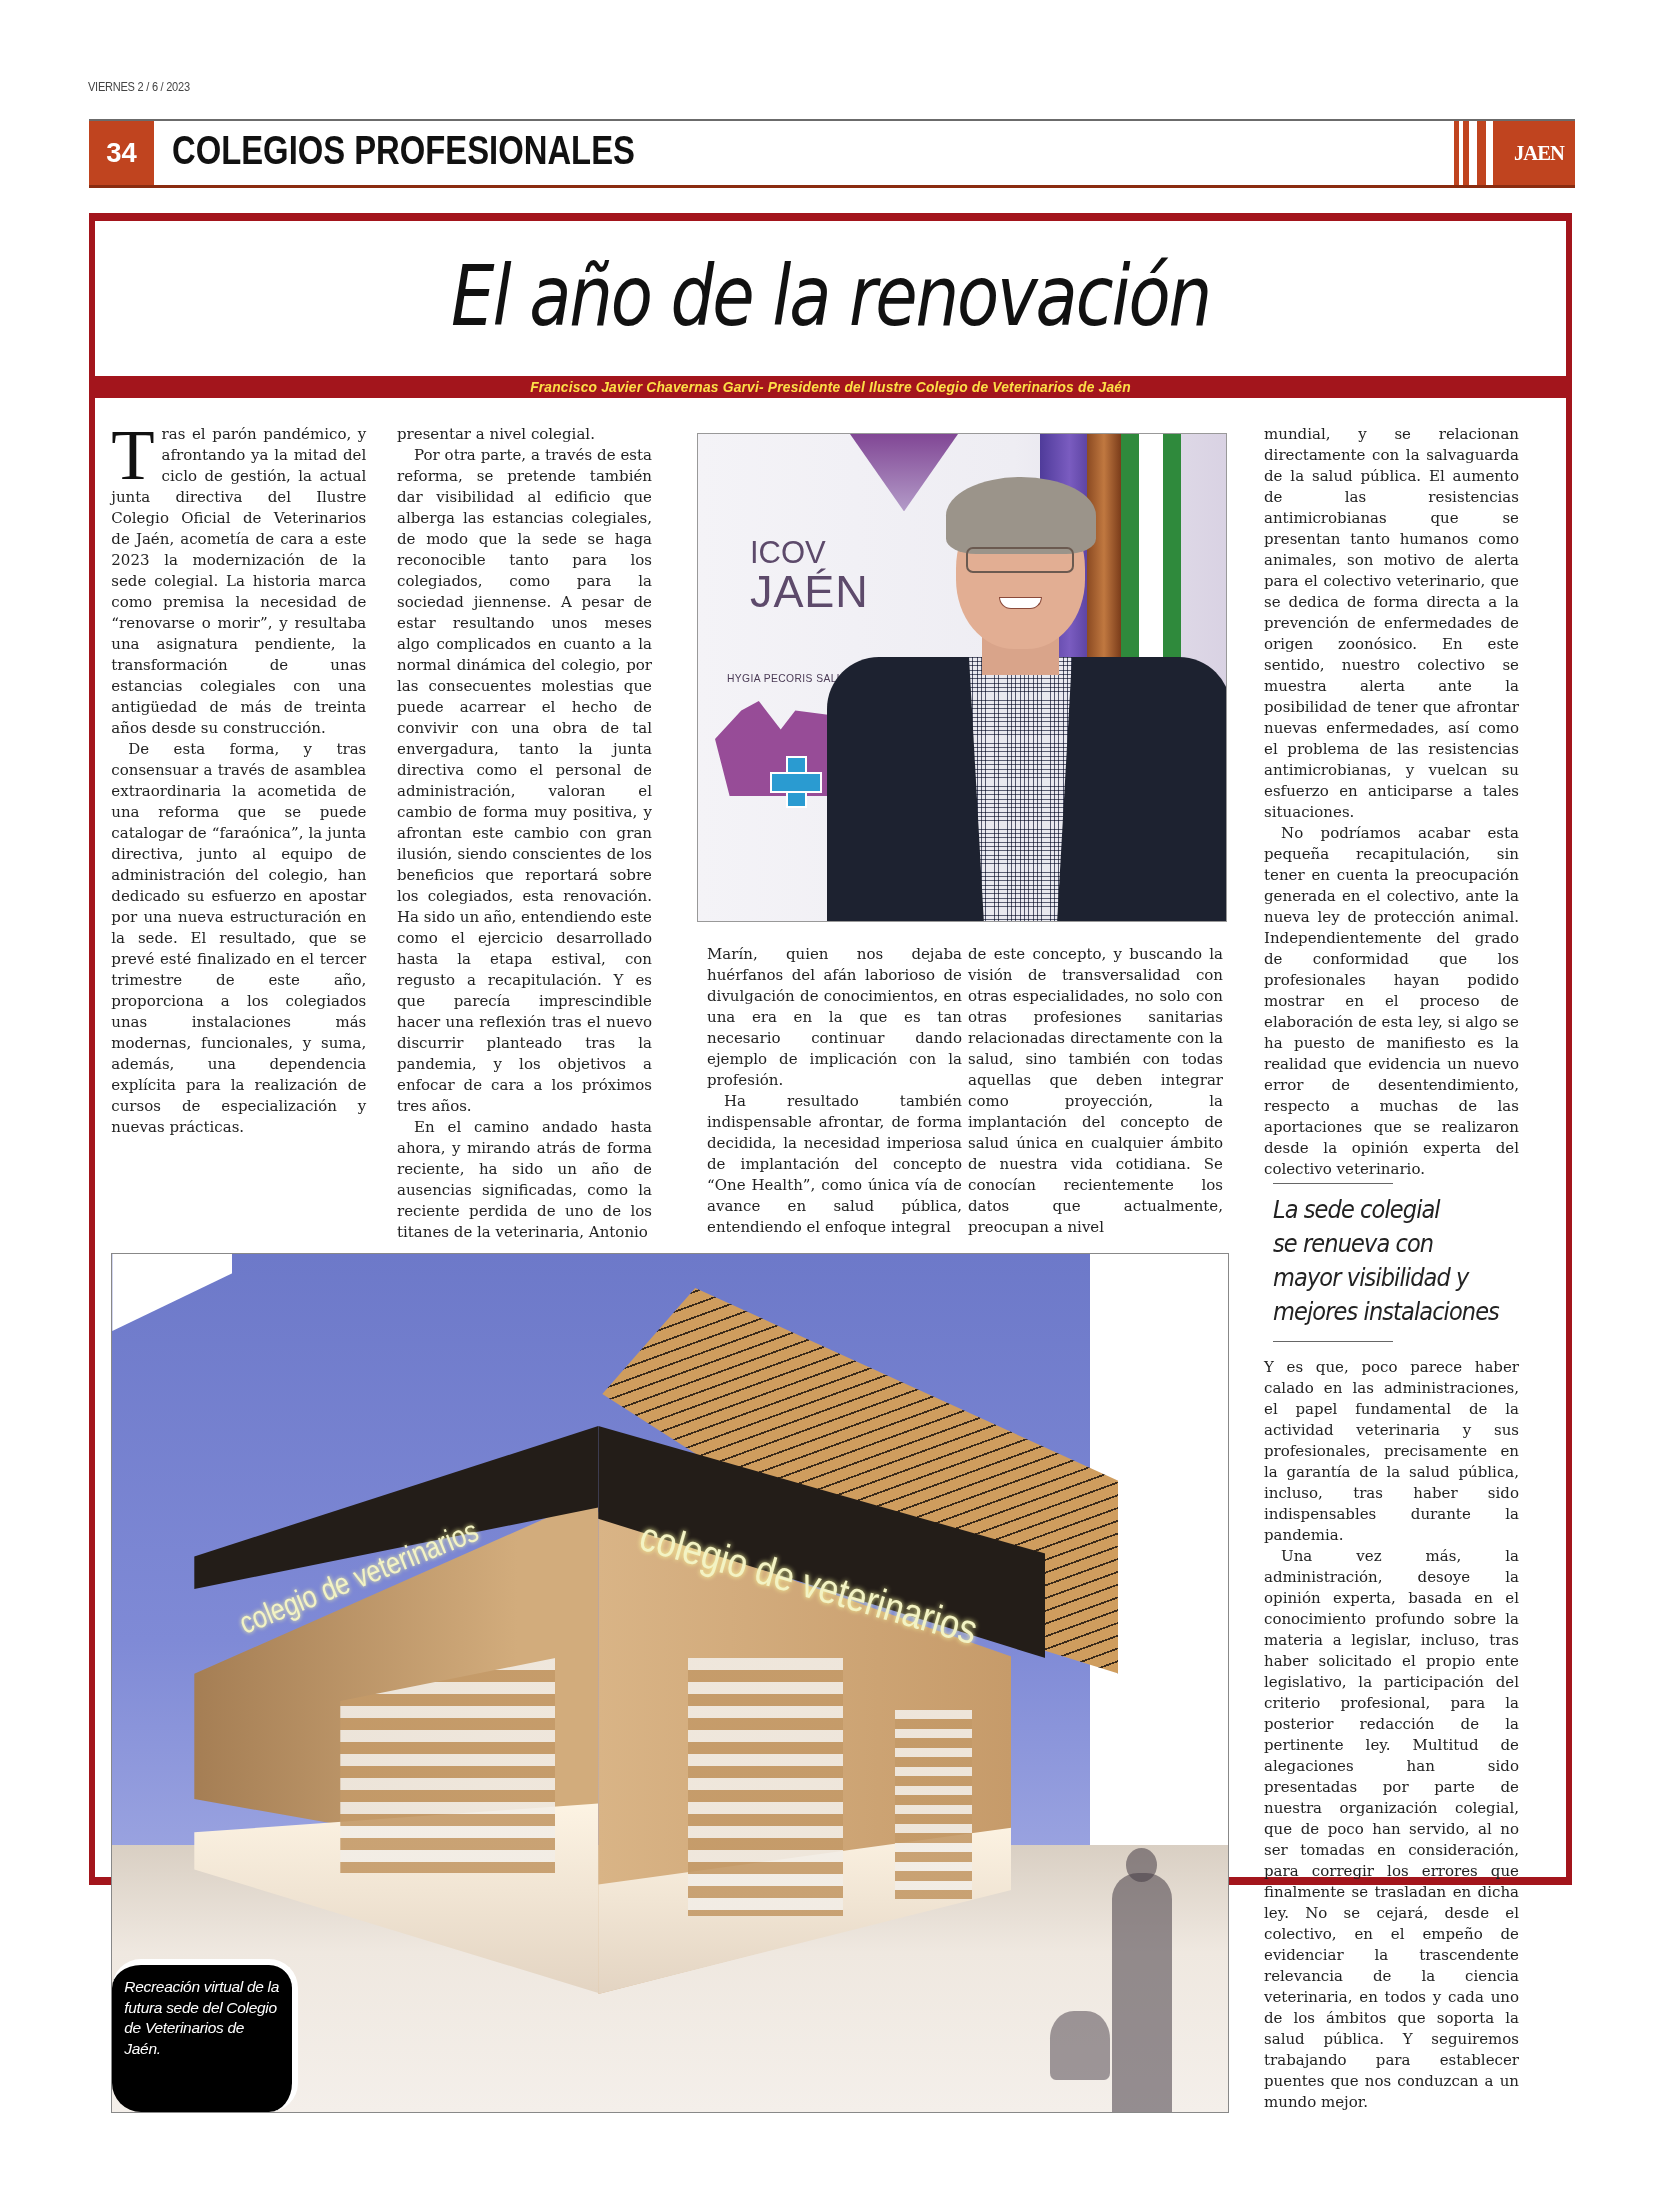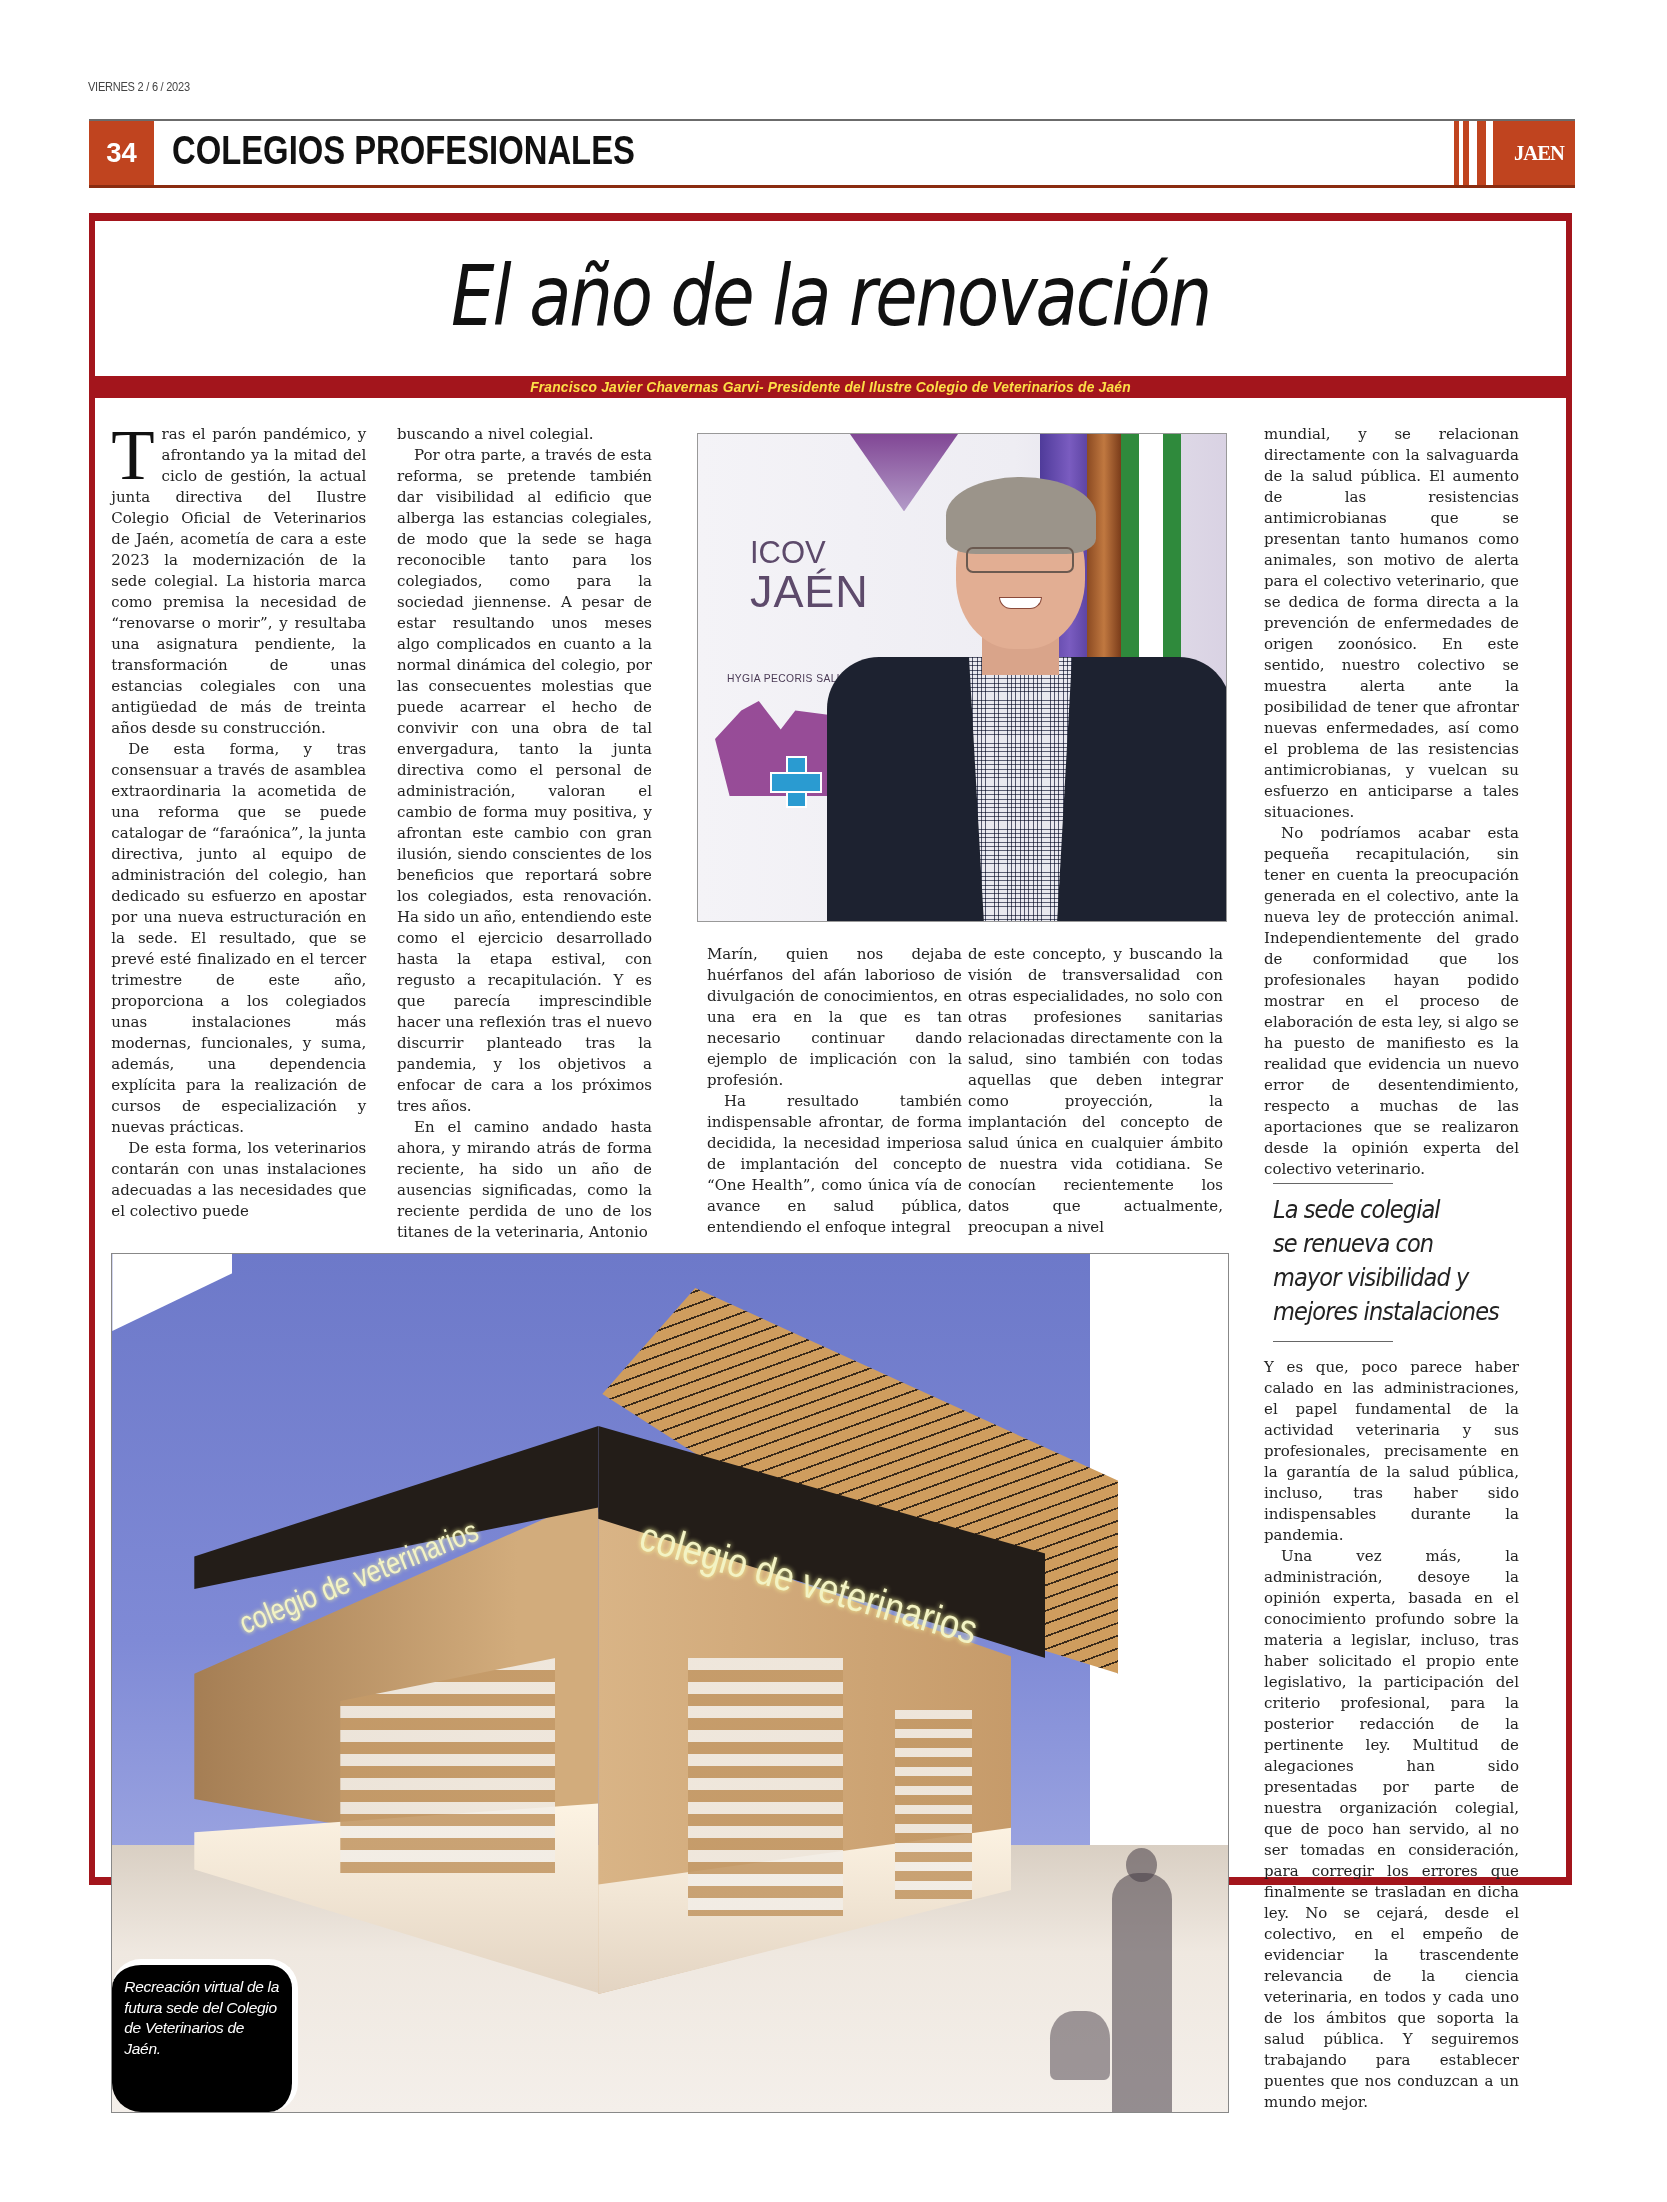--- a/index.html
+++ b/index.html
@@ -107,25 +107,24 @@
 
 <div class="frame">
   <h1 class="headline">El año de la renovación</h1>
   <div class="byline-bar">
     <span class="byline">Francisco Javier Chavernas Garvi- Presidente del Ilustre Colegio de Veterinarios de Jaén</span>
   </div>
 
   <div class="col c1">
     <p class="noindent"><span class="dropcap">T</span><span>ras el parón pandémico, y afrontando ya la mitad del ciclo de gestión, la actual junta directiva del Ilustre Colegio Oficial de Veterinarios de Jaén, acometía de cara a este 2023 la modernización de la sede colegial. La historia marca como premisa la necesidad de “renovarse o morir”, y resultaba una asignatura pendiente, la transformación de unas estancias colegiales con una antigüedad de más de treinta años desde su construcción.</span></p>
     <p>De esta forma, y tras consensuar a través de asamblea extraordinaria la acometida de una reforma que se puede catalogar de “faraónica”, la junta directiva, junto al equipo de administración del colegio, han dedicado su esfuerzo en apostar por una nueva estructuración en la sede. El resultado, que se prevé esté finalizado en el tercer trimestre de este año, proporciona a los colegiados unas instalaciones más modernas, funcionales, y suma, además, una dependencia explícita para la realización de cursos de especialización y nuevas prácticas.</p>
-    <p>De esta forma, los veterinarios contarán con unas instalaciones adecuadas a las necesidades que el colectivo puede</p>
   </div>
 
   <div class="col c2">
-    <p class="noindent">buscando a nivel colegial.</p>
+    <p class="noindent">presentar a nivel colegial.</p>
     <p>Por otra parte, a través de esta reforma, se pretende también dar visibilidad al edificio que alberga las estancias colegiales, de modo que la sede se haga reconocible tanto para los colegiados, como para la sociedad jiennense. A pesar de estar resultando unos meses algo complicados en cuanto a la normal dinámica del colegio, por las consecuentes molestias que puede acarrear el hecho de convivir con una obra de tal envergadura, tanto la junta directiva como el personal de administración, valoran el cambio de forma muy positiva, y afrontan este cambio con gran ilusión, siendo conscientes de los beneficios que reportará sobre los colegiados, esta renovación. Ha sido un año, entendiendo este como el ejercicio desarrollado hasta la etapa estival, con regusto a recapitulación. Y es que parecía imprescindible hacer una reflexión tras el nuevo discurrir planteado tras la pandemia, y los objetivos a enfocar de cara a los próximos tres años.</p>
     <p>En el camino andado hasta ahora, y mirando atrás de forma reciente, ha sido un año de ausencias significadas, como la reciente perdida de uno de los titanes de la veterinaria, Antonio</p>
   </div>
 
   <div class="portrait">
     <div class="banner-v"></div>
     <div class="flag-purple"></div>
     <div class="flag-wood"></div>
     <div class="flag-green"></div>
     <div class="logo-icov">

